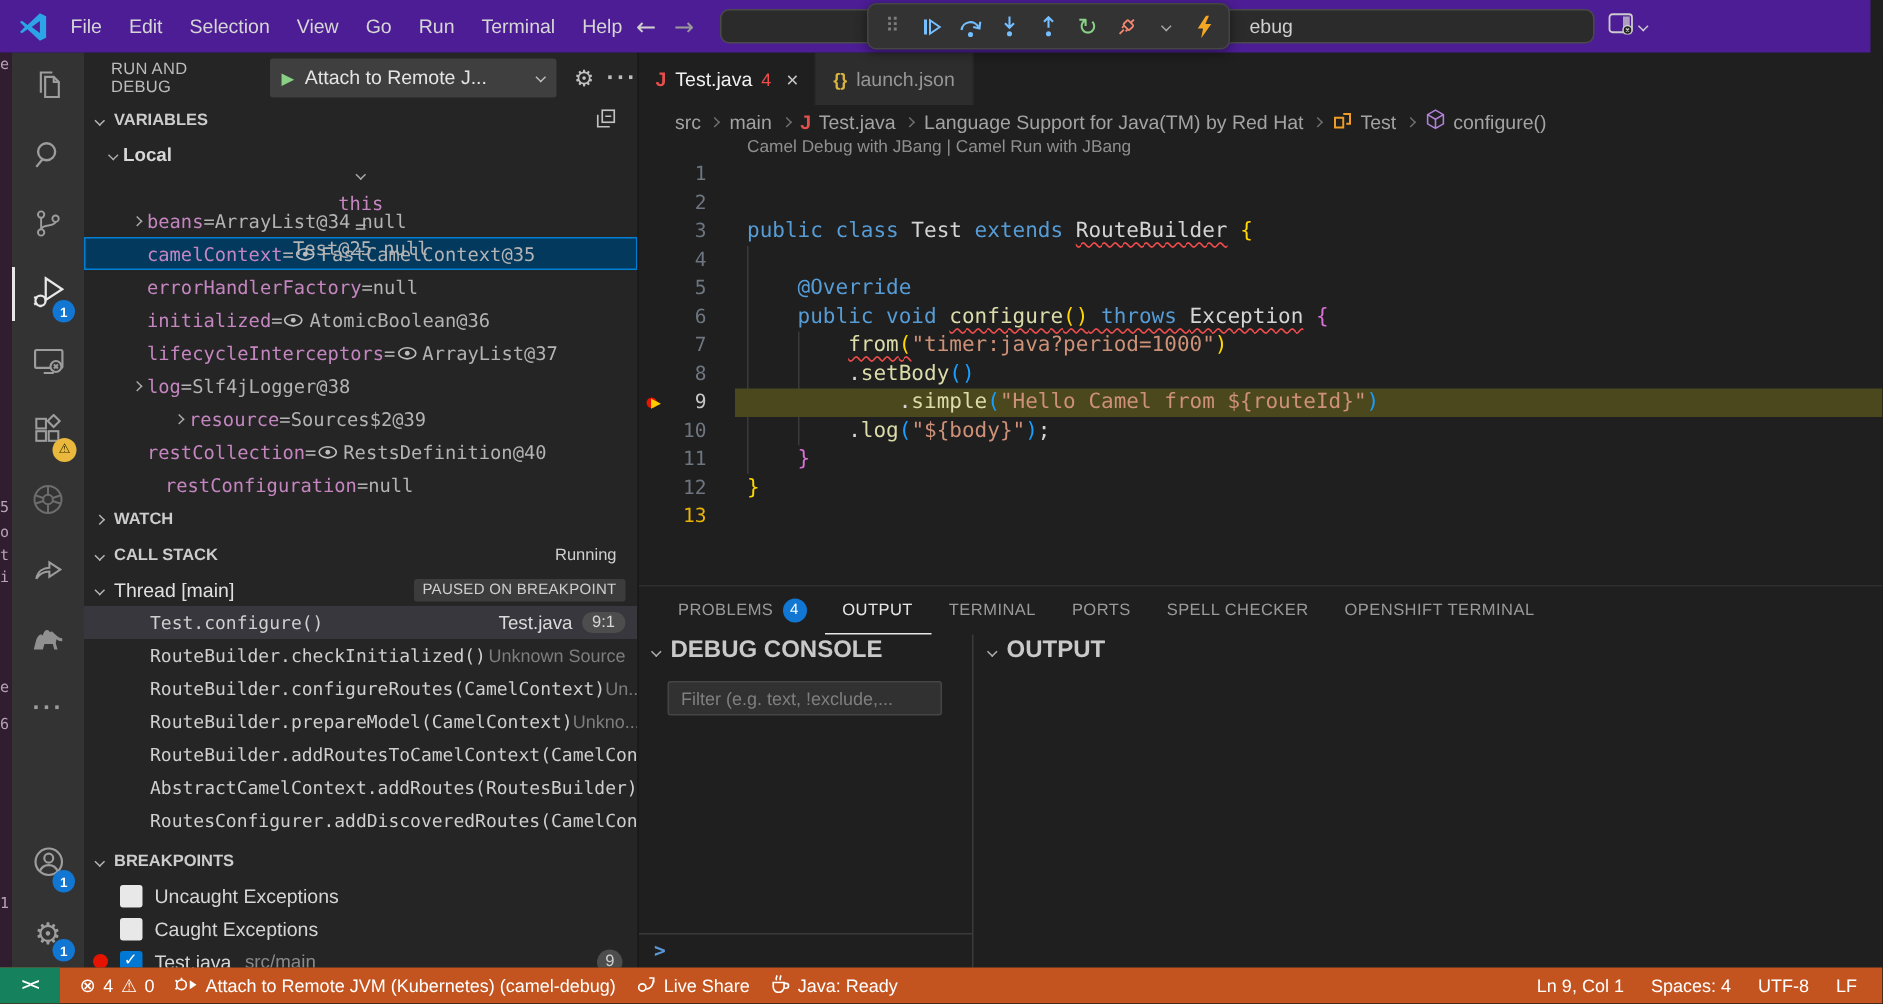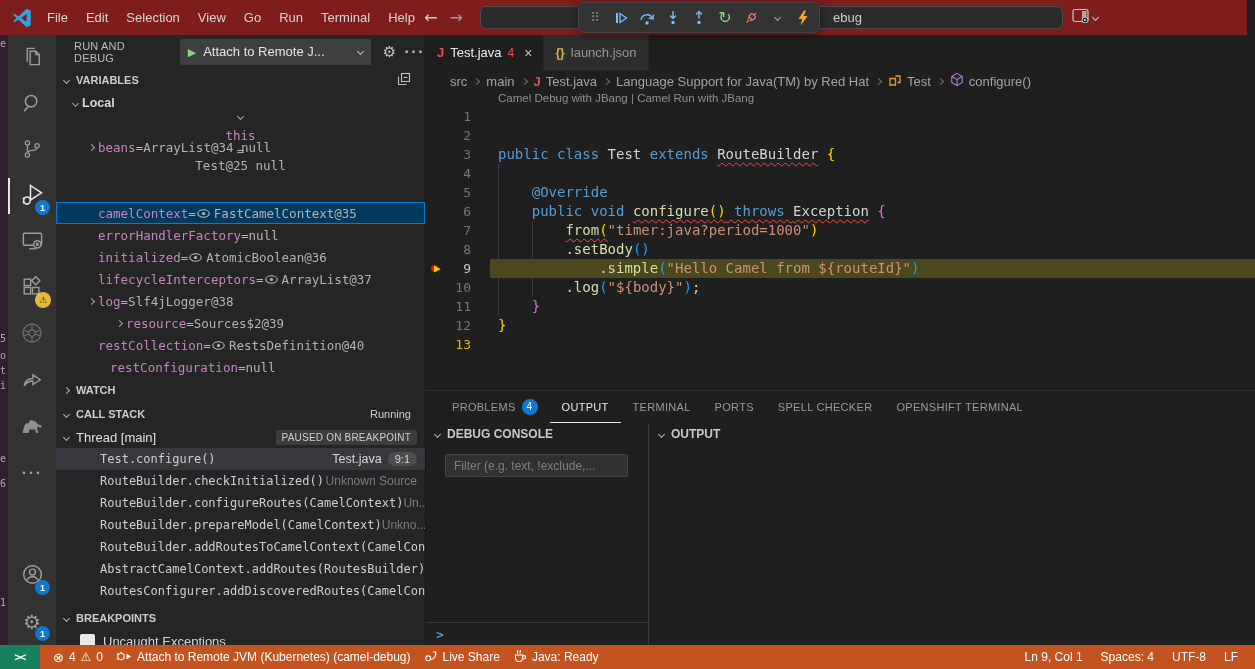--- a/index.html
+++ b/index.html
@@ -1,21 +1,21 @@
 <!DOCTYPE html>
 <html><head>
 <meta charset="utf-8">
 <style>
   *{box-sizing:border-box;margin:0;padding:0}
   html,body{width:1255px;height:669px;overflow:hidden;background:#1f1f1f;
     font-family:"Liberation Sans",sans-serif;color:#cccccc;font-size:13px}
   .screen{position:relative;width:1255px;height:669px;overflow:hidden}
 
   
-  .titlebar{position:absolute;left:0;top:0;right:8px;height:35px;background:#7f1d1d;display:flex;align-items:center;z-index:30}
+  .titlebar{position:absolute;left:0;top:0;right:8px;height:35px;background:#4c1d95;display:flex;align-items:center;z-index:30}
   .logo{position:absolute;left:12px;top:8px;width:20px;height:20px}
   .menus{position:absolute;left:38px;top:0;height:35px;display:flex;align-items:center}
   .menu{padding:0 9px;color:#d6d6d6;height:24px;line-height:24px;border-radius:4px;cursor:default}
   .navarrows{position:absolute;left:424px;top:0;height:35px;display:flex;align-items:center;gap:12px;font-size:16px;color:#cfcfcf}
   .navarrows .fwd{color:#9a9a9a}
   .cmd-center{position:absolute;left:480px;top:6px;width:583px;height:23px;background:#2b2b2b;border:1px solid #4a4a4a;border-radius:6px}
   .cmd-text{position:absolute;left:352px;top:3px;color:#cfcfcf;font-size:13px}
   .dbg-toolbar{position:absolute;left:578px;top:2px;height:31px;background:#333333;border:1px solid #454545;border-radius:6px;
     display:flex;align-items:center;padding:0 8px;gap:10px;box-shadow:0 2px 8px rgba(0,0,0,.45);z-index:40}
   .tbi{display:flex;align-items:center;justify-content:center;min-width:16px;height:22px;cursor:pointer}
@@ -115,21 +115,21 @@
   .bpmark::after{content:"▶";position:absolute;left:5px;top:0;font-size:11px;color:#ffcc00}
 
   
   .panel{position:absolute;left:0;right:0;top:355px;bottom:0;border-top:1px solid #2f2f2f;background:#1f1f1f}
   .panel-tabs{height:32px;display:flex;align-items:stretch;padding-left:14px}
   .pt{display:flex;align-items:center;gap:6px;padding:0 12px;font-size:11px;letter-spacing:.3px;color:#9a9a9a;cursor:pointer;border-bottom:1px solid transparent}
   .pt.active{color:#e7e7e7;border-bottom-color:#e7e7e7}
   .pt-badge{min-width:16px;height:16px;border-radius:8px;background:#1177d2;color:#fff;font-size:10px;display:flex;align-items:center;justify-content:center}
   .dc{position:absolute;left:0;top:32px;bottom:0;width:223px;border-right:1px solid #3a3a3a}
   .op{position:absolute;left:224px;top:32px;right:0;bottom:0}
-  .pane-head{height:22px;display:flex;align-items:center;gap:7px;padding-left:9px;font-size:12px;font-weight:bold;color:#c9c9c9}
+  .pane-head{height:22px;display:flex;align-items:center;gap:7px;padding-left:9px;font-size:16px;font-weight:bold;color:#c9c9c9}
   .pane-head .cv{color:#b0b0b0}
   .dc-filter{display:block;margin:9px 0 0 19px;width:183px;height:23px;background:#313131;border:1px solid #454545;border-radius:2px;
     color:#bbbbbb;font-size:12px;padding:0 8px;font-family:"Liberation Sans",sans-serif}
   .dc-filter::placeholder{color:#7f7f7f}
   .dc-input{position:absolute;left:0;right:0;bottom:0;height:23px;border-top:1px solid #3a3a3a;display:flex;align-items:center;padding-left:10px}
   .dc-prompt{color:#5b96d6;font-weight:bold;font-family:"DejaVu Sans Mono",monospace;font-size:13px}
   .out-lines{padding:3px 0 0 14px;font-family:"DejaVu Sans Mono",monospace;font-size:13.5px;line-height:19px;color:#cccccc;
     white-space:pre;overflow:hidden}
 
   
@@ -384,21 +384,21 @@
           <span class="vval">Test@25 null</span>
         </div>
         <div class="vrow" style="padding-left: 28px;">
           <span class="cvbox">
             <span class="cv r"></span>
           </span>
           <span class="vname">beans</span>
           <span class="vsep"> = </span>
           <span class="vval">ArrayList@34 null</span>
         </div>
-        <div class="vrow sel" style="padding-left: 28px; margin-top: 44px;">
+        <div class="vrow sel" style="padding-left: 28px;">
           <span class="cvbox"></span>
           <span class="vname">camelContext</span>
           <span class="vsep"> = </span>
           <span class="eye">
             <svg width="13" height="9">
               <ellipse cx="6.5" cy="4.5" rx="5.7" ry="3.7" fill="none" stroke="#bdbdbd" stroke-width="1.1"></ellipse>
               <circle cx="6.5" cy="4.5" r="1.6" fill="#bdbdbd"></circle>
             </svg>
           </span>
           <span class="vval">FastCamelContext@35</span>

